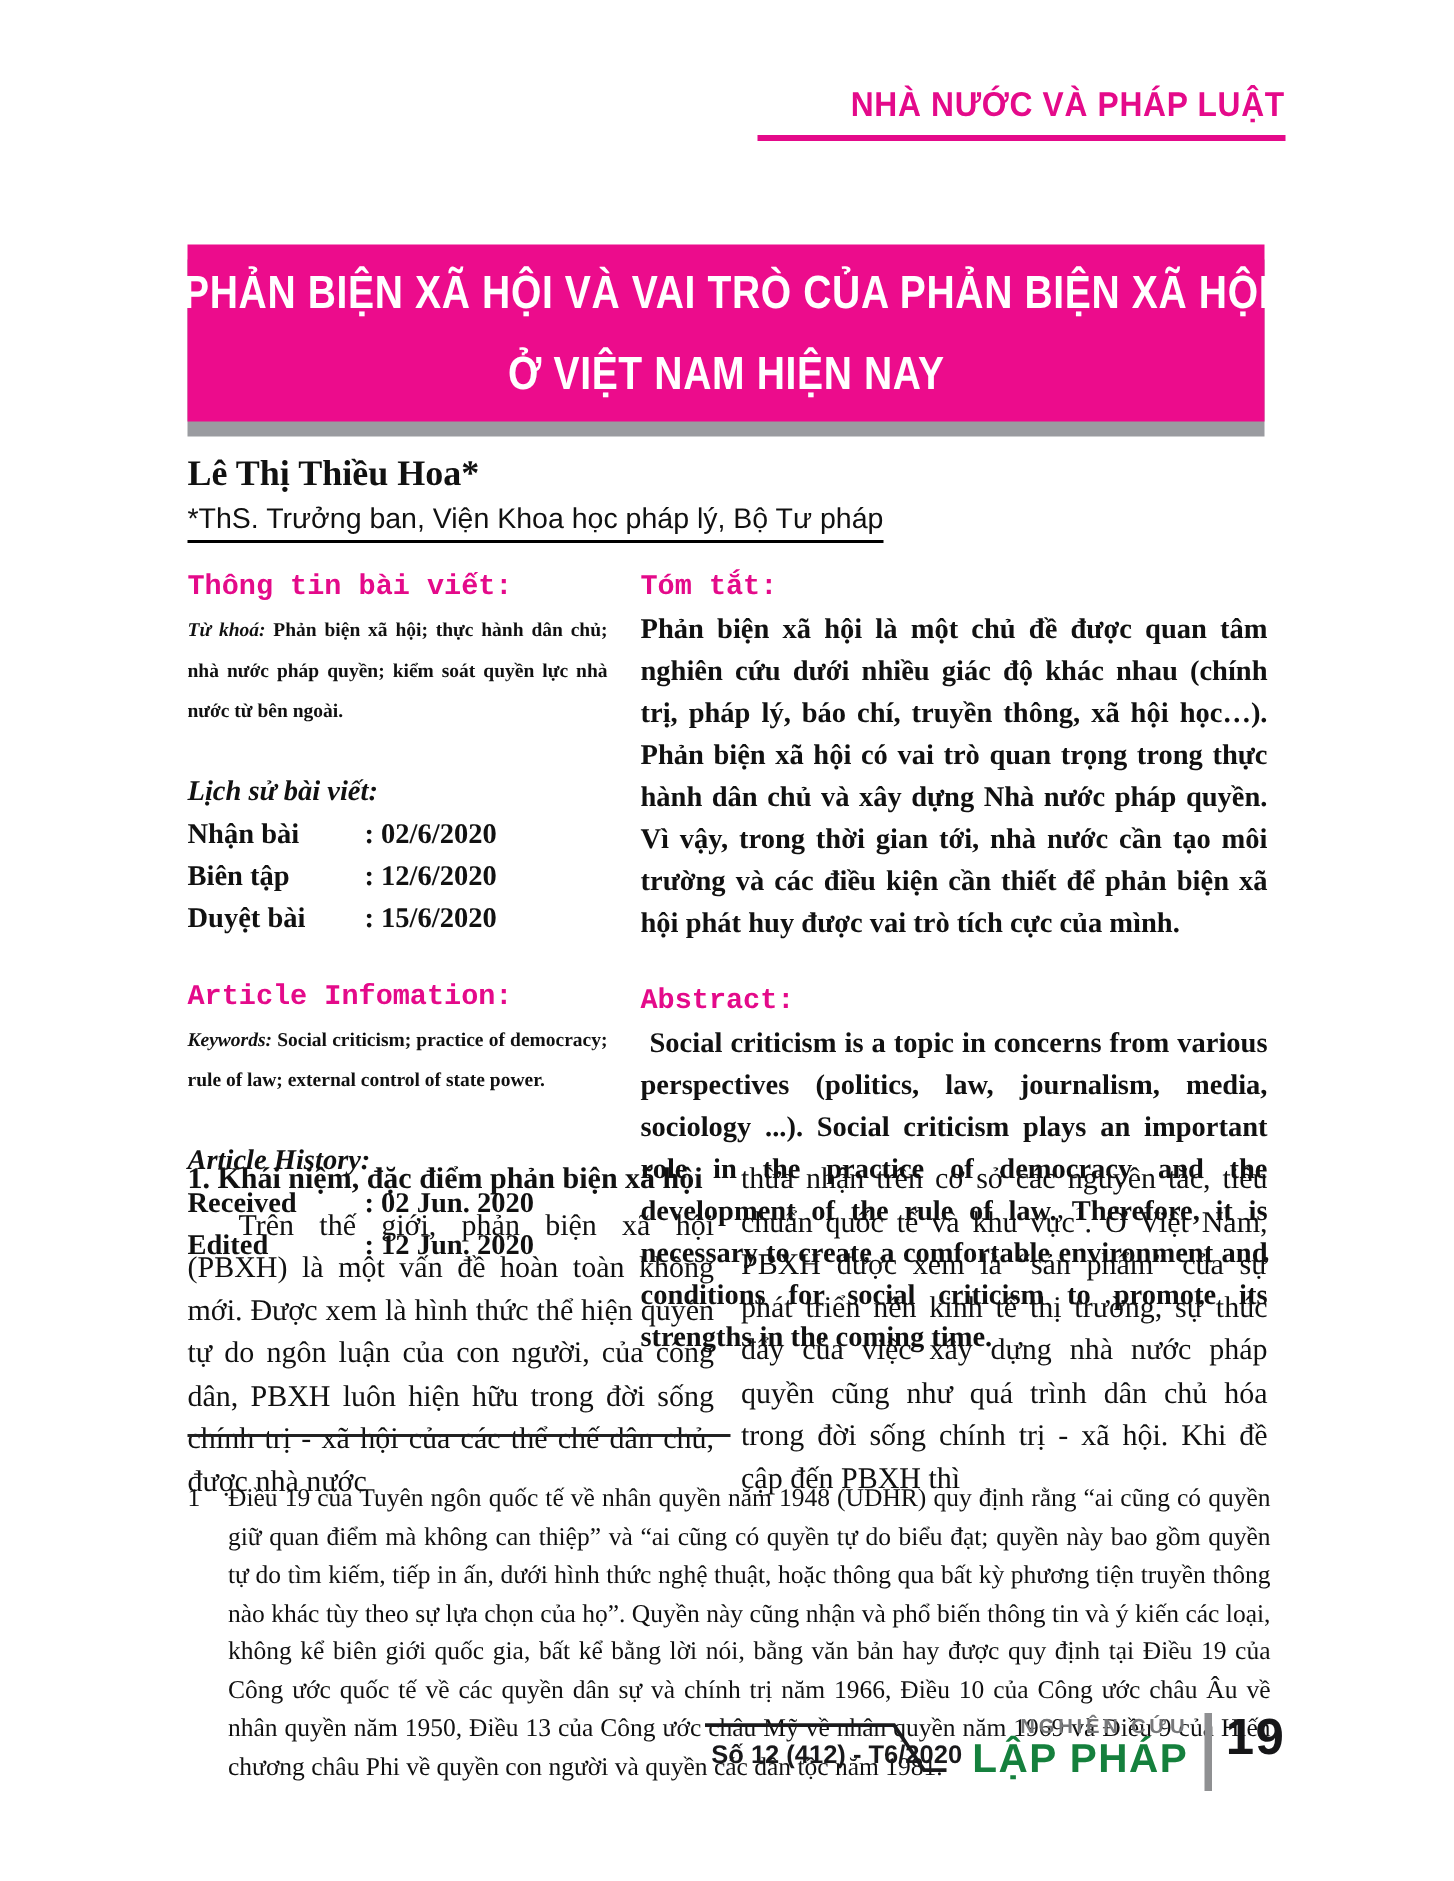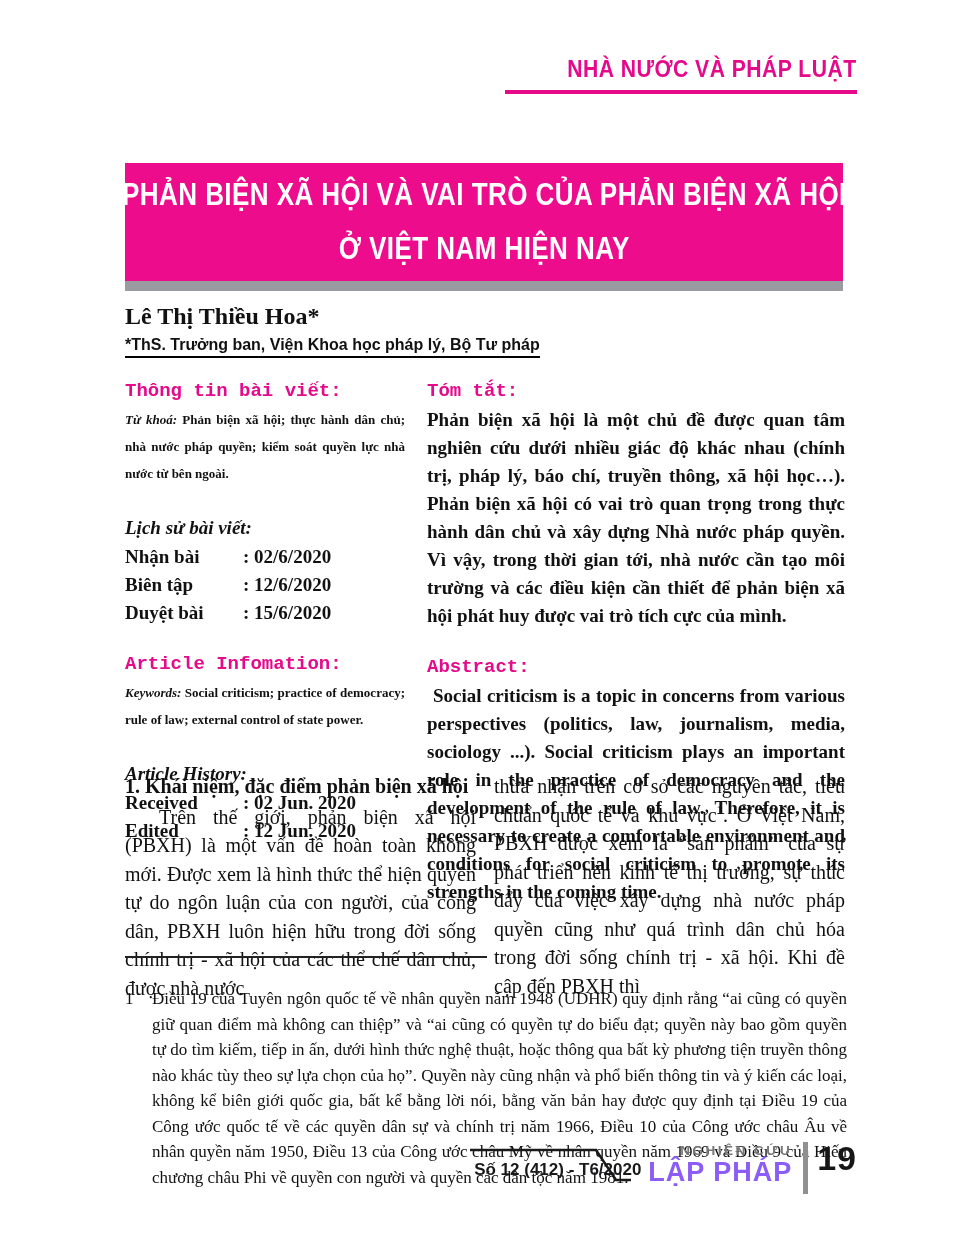--- a/index.html
+++ b/index.html
@@ -29,21 +29,21 @@
     color:#fff; font-family:"Liberation Sans", sans-serif; font-weight:bold;
     font-size:31px; white-space:nowrap; display:block;
     transform:scaleX(.84); transform-origin:50% 50%; letter-spacing:.5px;
   }
 
   
   .author { position:absolute; left:125px; top:303px; width:718px; }
   .author .a-name { font-size:24px; font-weight:bold; font-family:"Liberation Serif", serif; }
   .author .a-affil {
     margin-top:6px; display:inline-block;
-    font-family:"Liberation Sans", sans-serif; font-weight:bold; font-size:16px;
+    font-family:"Liberation Sans", sans-serif; font-weight:normal; font-size:19px;
     border-bottom:2.5px solid #000; padding-bottom:2px;
   }
 
   
   .infogrid { position:absolute; left:125px; top:380px; width:720px; display:flex; }
   .col-info { width:302px; padding-right:22px; }
   .col-abs  { width:418px; }
   .pink-h {
     font-family:Liberation Mono, monospace; font-weight:bold;
     font-size:19px; color:#e40a8a; margin-bottom:4px;
@@ -80,21 +80,21 @@
     position:absolute; left:0; top:18px; white-space:nowrap;
     font-family:"Liberation Sans", sans-serif; font-weight:bold; font-size:17px; color:#19191b;
   }
   .logo-box { text-align:right; margin-left:16px; margin-top:2px; line-height:1; }
   .logo-top {
     font-family:"Liberation Sans", sans-serif; font-weight:bold; font-size:13.5px;
     color:#77787a; letter-spacing:2.5px; white-space:nowrap;
   }
   .logo-bottom {
     font-family:"Liberation Sans", sans-serif; font-weight:bold; font-size:27px;
-    color:#8b5cf6; letter-spacing:1px; margin-top:1px; white-space:nowrap;
+    color:#15803d; letter-spacing:1px; margin-top:1px; white-space:nowrap;
   }
   .vbar { width:5px; height:52px; background:#8f9092; margin-left:11px; margin-right:9px; }
   .page-num {
     font-family:"Liberation Sans", sans-serif; font-weight:bold; font-size:34px;
     color:#161618; margin-top:-3px; letter-spacing:1px;
   }
 </style>
 </head>
 <body>
 

